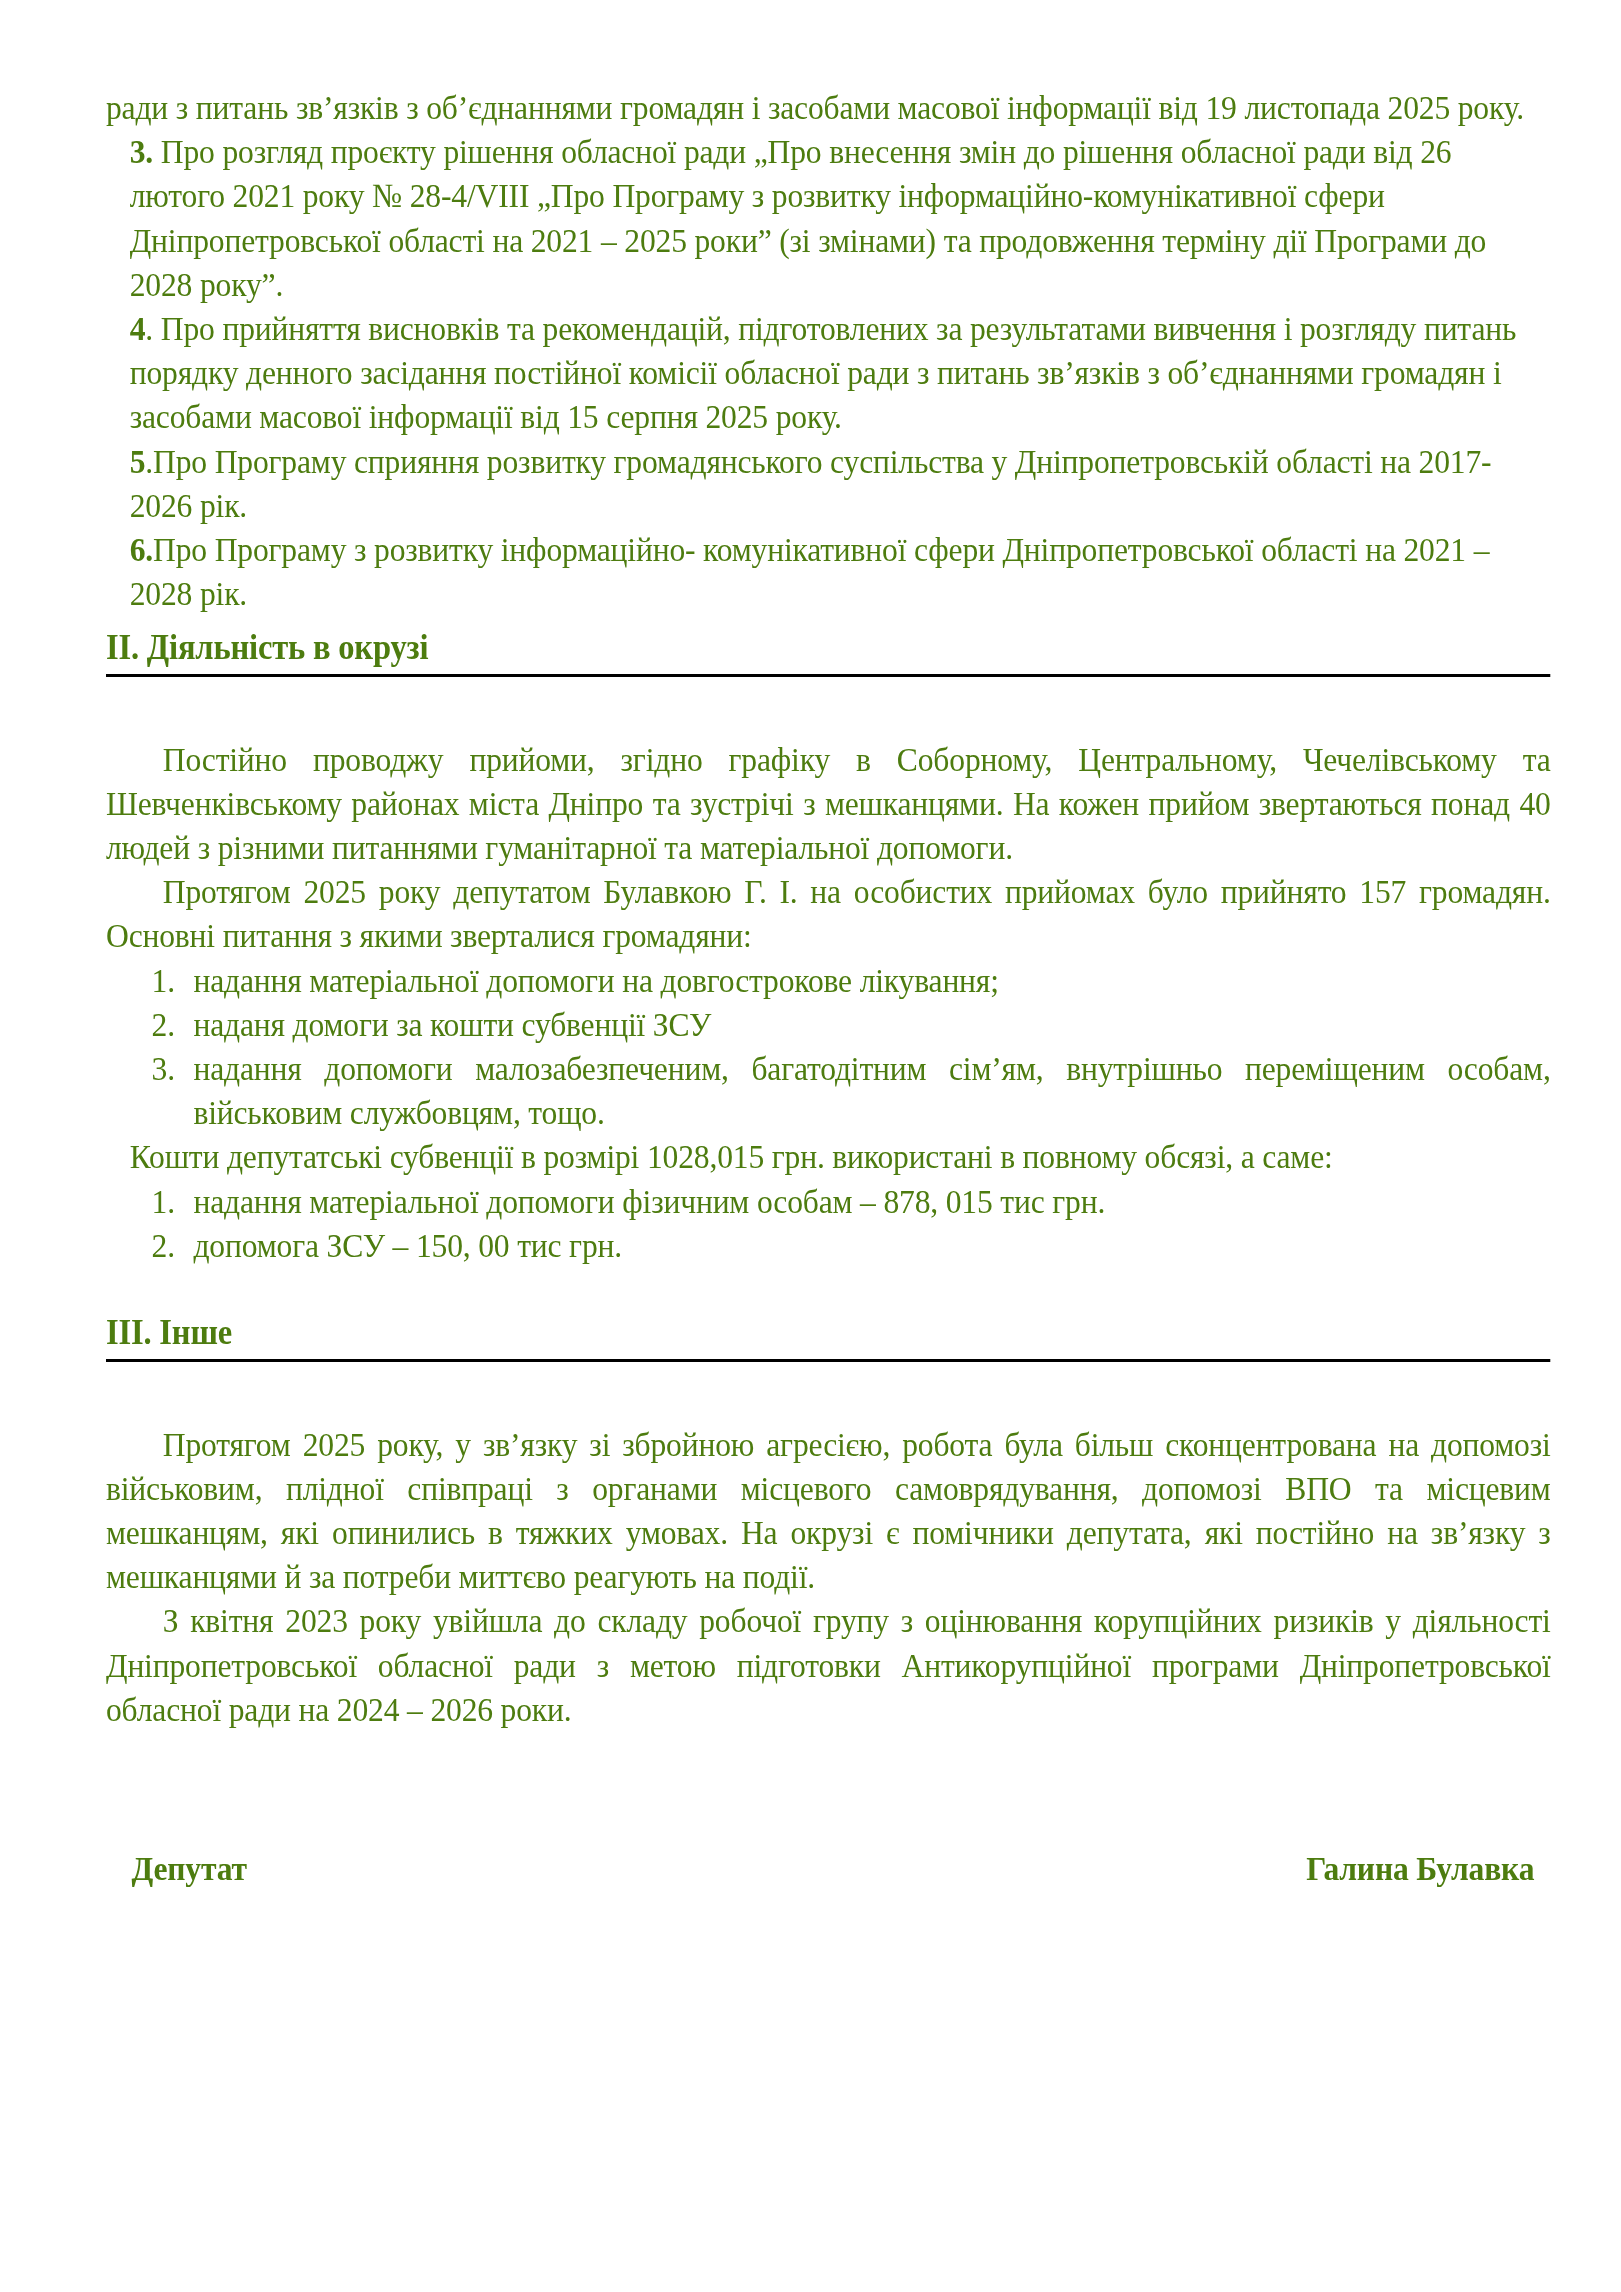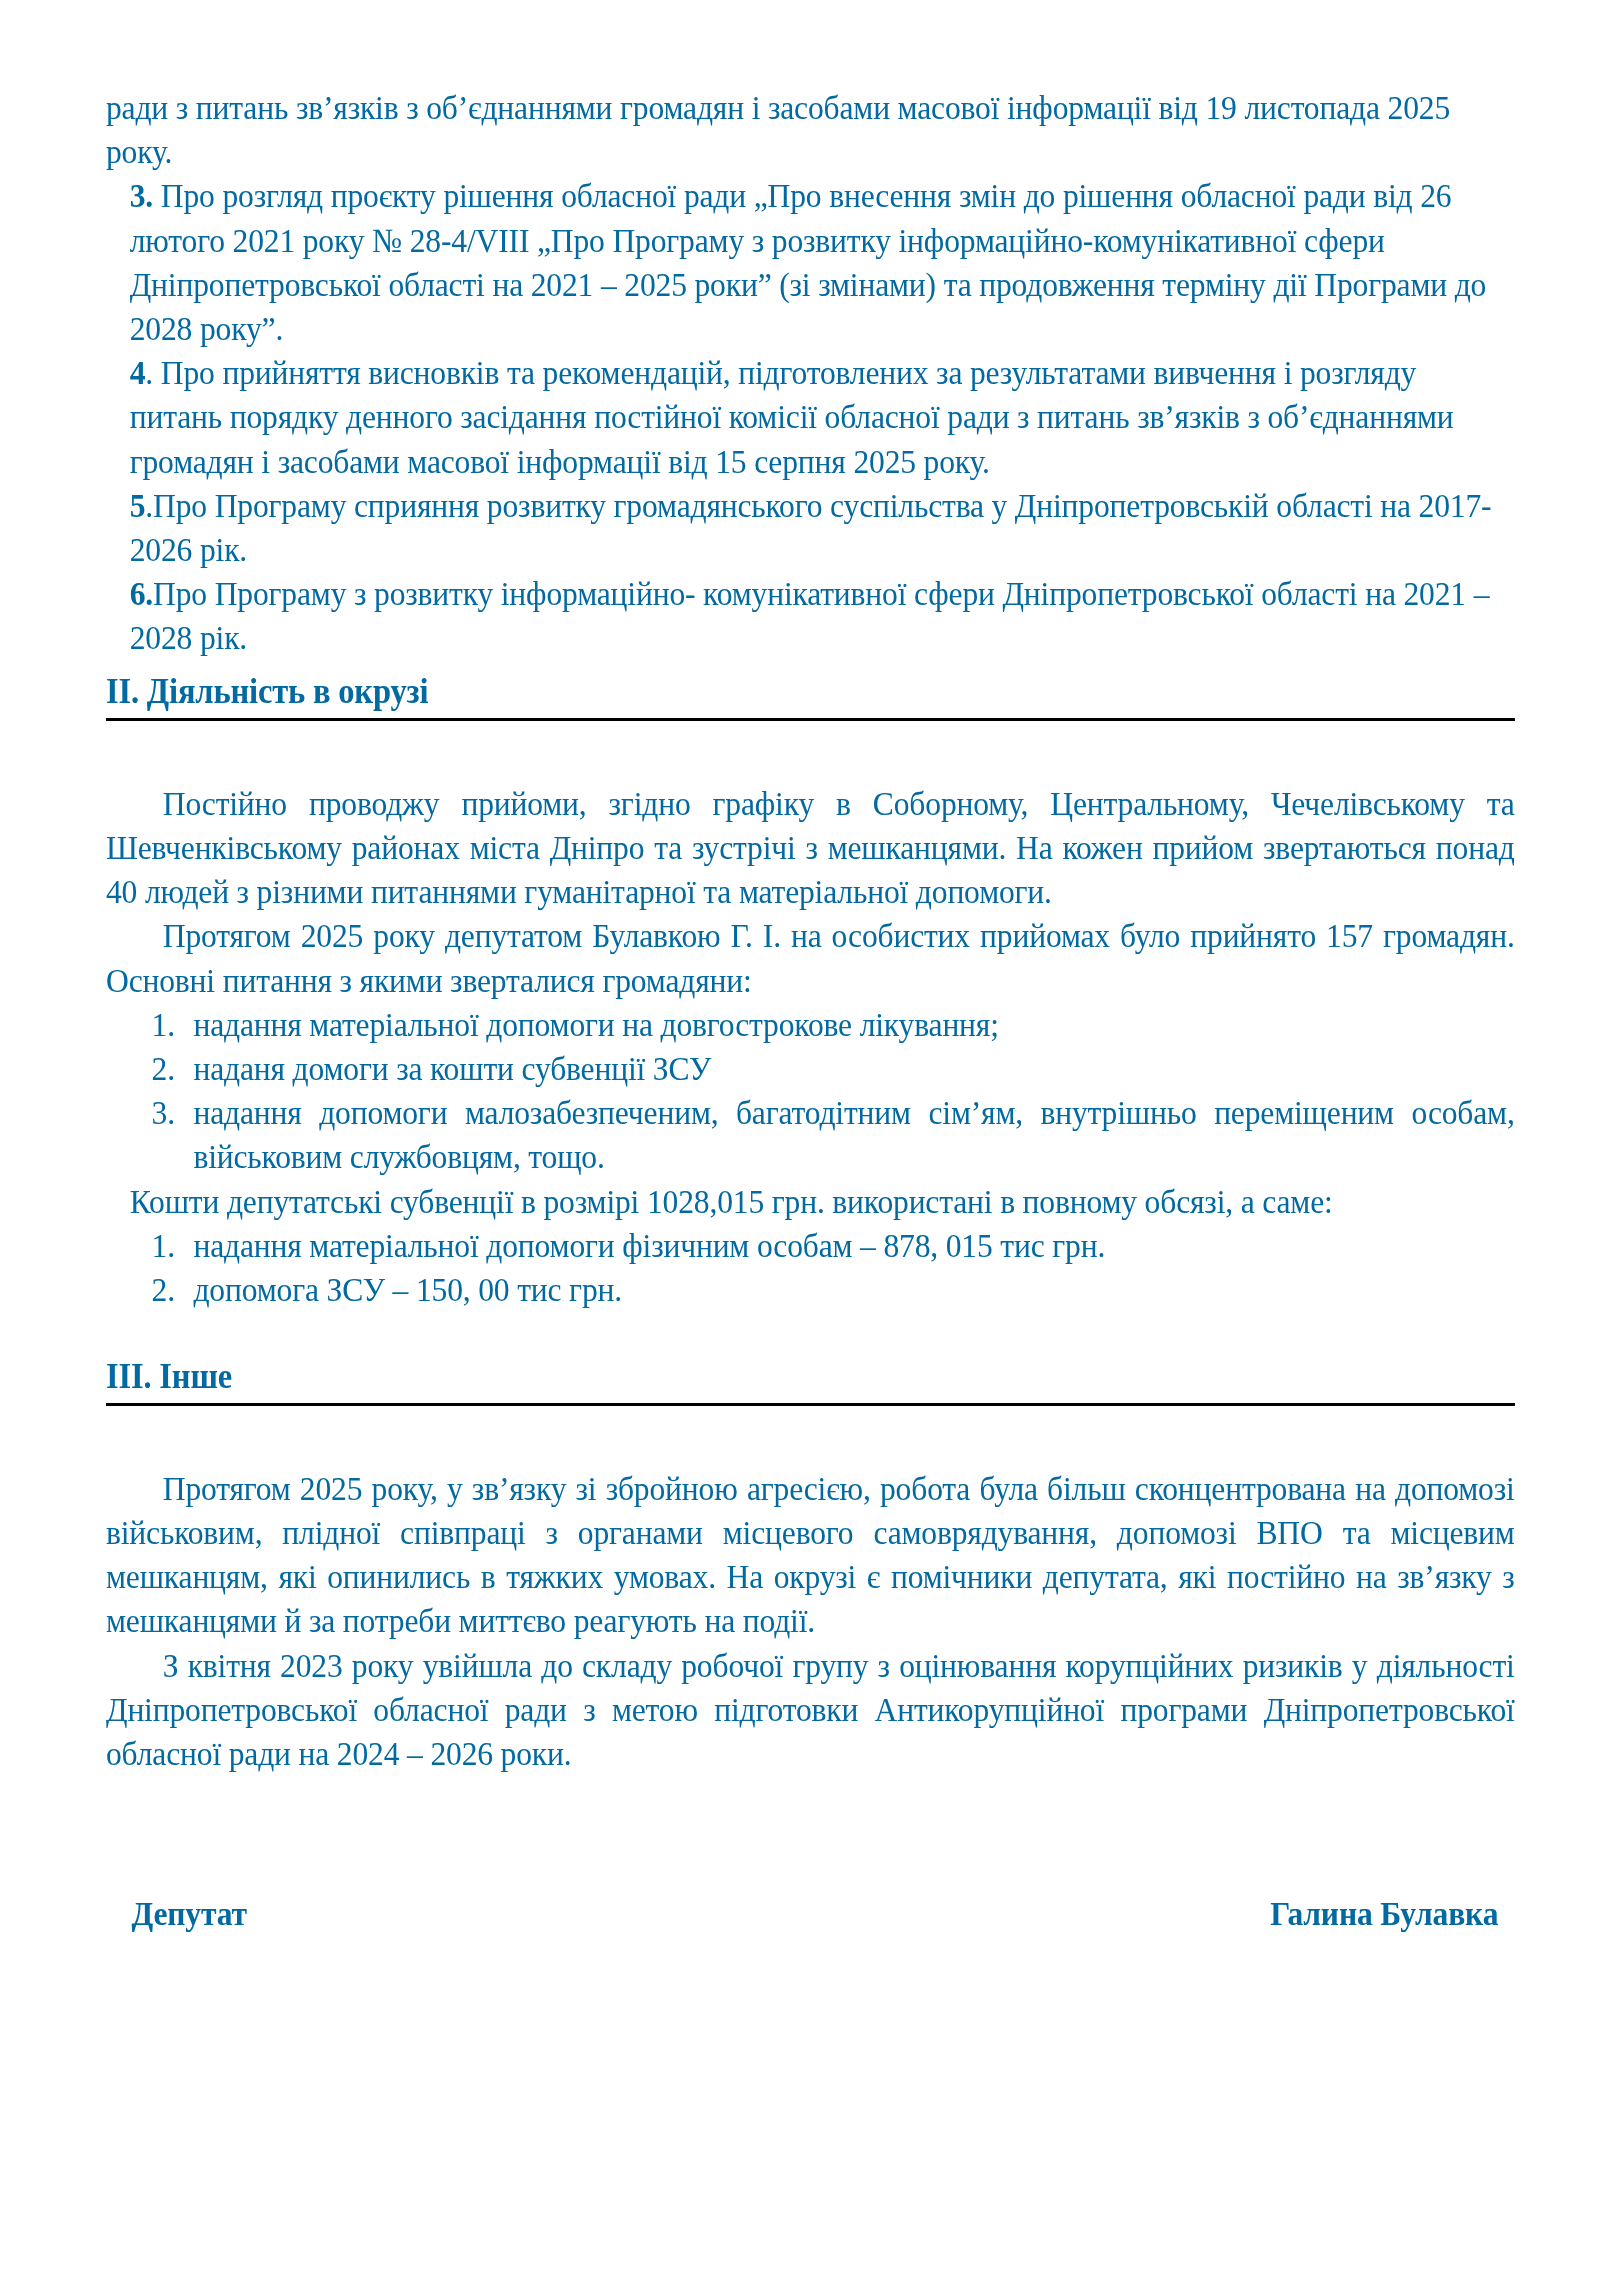--- a/index.html
+++ b/index.html
@@ -9,23 +9,23 @@
     background: #ffffff;
   }
 
   .page {
     position: relative;
     width: 1621px;
     height: 2293px;
     background: #ffffff;
     margin: 0 auto;
     box-sizing: border-box;
-    padding: 86px 106px 0 106px;
+    padding: 86px 70px 0 106px;
     font-family: "Liberation Serif", "DejaVu Serif", serif;
-    color: #0369a1;
+    color: #4d7c0f;
     overflow: hidden;
   }
 
   .doc-body {
     font-size: 34px;
     line-height: 1.30;
     letter-spacing: -0.2px;
     transform: scaleX(0.93);
     transform-origin: left top;
     width: 107.5%;

